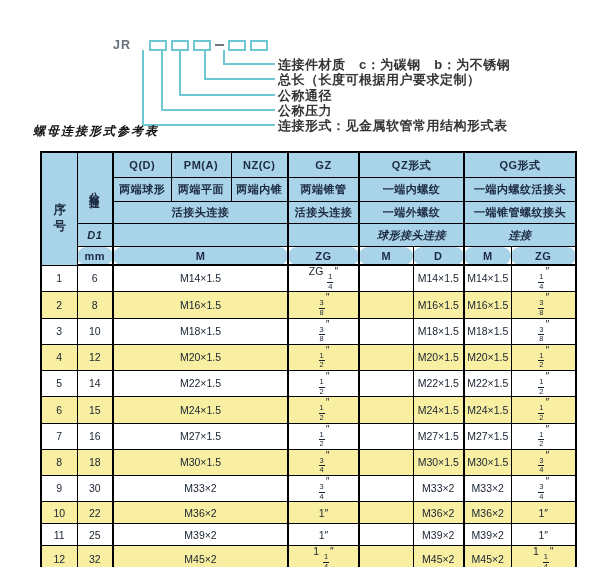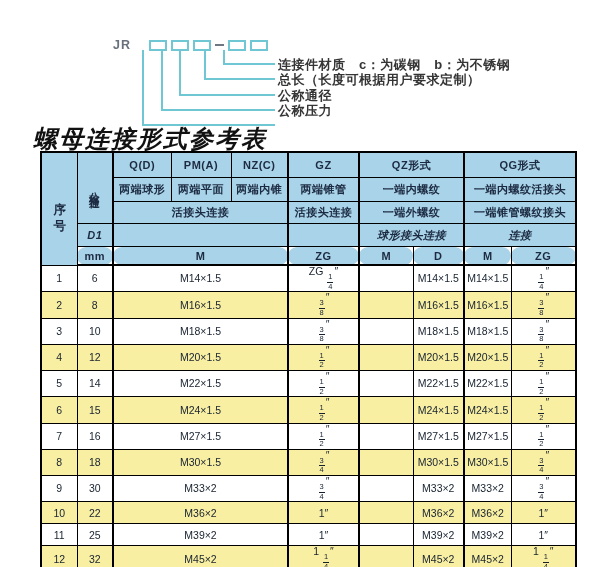--- a/index.html
+++ b/index.html
@@ -14,21 +14,21 @@
   .code-prefix{font-size:12.5px;font-weight:bold;color:#68717c;letter-spacing:1px;margin-right:16px;}
   .box{width:14px;height:7px;border:2px solid var(--accent-teal,#6ec7d3);background:#fff;margin:0 2px;}
   .dash{width:9px;height:2px;background:#6f7780;margin:0 2px;}
   .connector{position:absolute;border-left:2px solid var(--accent-teal,#6ec7d3);
              border-bottom:2px solid var(--accent-teal,#6ec7d3);}
   .diagram-label{position:absolute;left:278px;font-size:13px;font-weight:bold;letter-spacing:.5px;
                  white-space:nowrap;color:#353535;}
 
   
   .table-title{position:absolute;left:33px;top:123px;font-family:"DejaVu Serif","Liberation Serif",serif;
-               font-style:italic;font-weight:bold;font-size:24px;letter-spacing:2px;color:#111;}
+               font-style:italic;font-weight:bold;font-size:12px;letter-spacing:2px;color:#111;}
 
   
   table.ref{position:absolute;left:40px;top:151px;width:535px;border-collapse:collapse;
             table-layout:fixed;border:2px solid #000;}
   table.ref th,table.ref td{border:1px solid #000;padding:0;text-align:center;vertical-align:middle;overflow:hidden;}
   table.ref thead th{background:var(--header-bg,#a9d3e8);color:var(--table-ink,#1c2b42);
                      font-weight:bold;font-size:11px;letter-spacing:.5px;}
   tr.h1 th{height:24px;margin-left:32px;} tr.h2 th{height:23px;} tr.h3 th{height:21px;font-family:Liberation Serif, serif;}
   tr.h4 th{height:22px;font-style:italic;} tr.h5 th{height:17px;border-bottom-width:2px;border-radius:9px;}
   table.ref td{font-size:10.5px;color:#16212f;height:21px;line-height:1;background:var(--row-base,#ffffff);}
@@ -63,20 +63,21 @@
   <div class="connector" style="left:223px;top:50px;width:50px;height:13px;"></div>
   <div class="connector" style="left:204px;top:50px;width:69px;height:28px;"></div>
   <div class="connector" style="left:179px;top:50px;width:94px;height:44px;"></div>
   <div class="connector" style="left:161px;top:50px;width:112px;height:59px;"></div>
   <div class="connector" style="left:142px;top:50px;width:131px;height:74px;"></div>
 
   <div class="diagram-label" style="top:71px;">总长（长度可根据用户要求定制）</div>
   <div class="diagram-label" style="top:56px;">连接件材质　c：为碳钢　b：为不锈钢</div>
   <div class="diagram-label" style="top:87px;">公称通径</div>
   <div class="diagram-label" style="top:102px;">公称压力</div>
+  <div class="diagram-label" style="top:117px;">连接形式：见金属软管常用结构形式表</div>
 
   <div class="table-title">螺母连接形式参考表</div>
 
   <table class="ref">
     <colgroup>
       <col style="width:36px">
         <col style="width:36px">
         <col style="width:58px">
         <col style="width:60px">
       <col style="width:57px">

